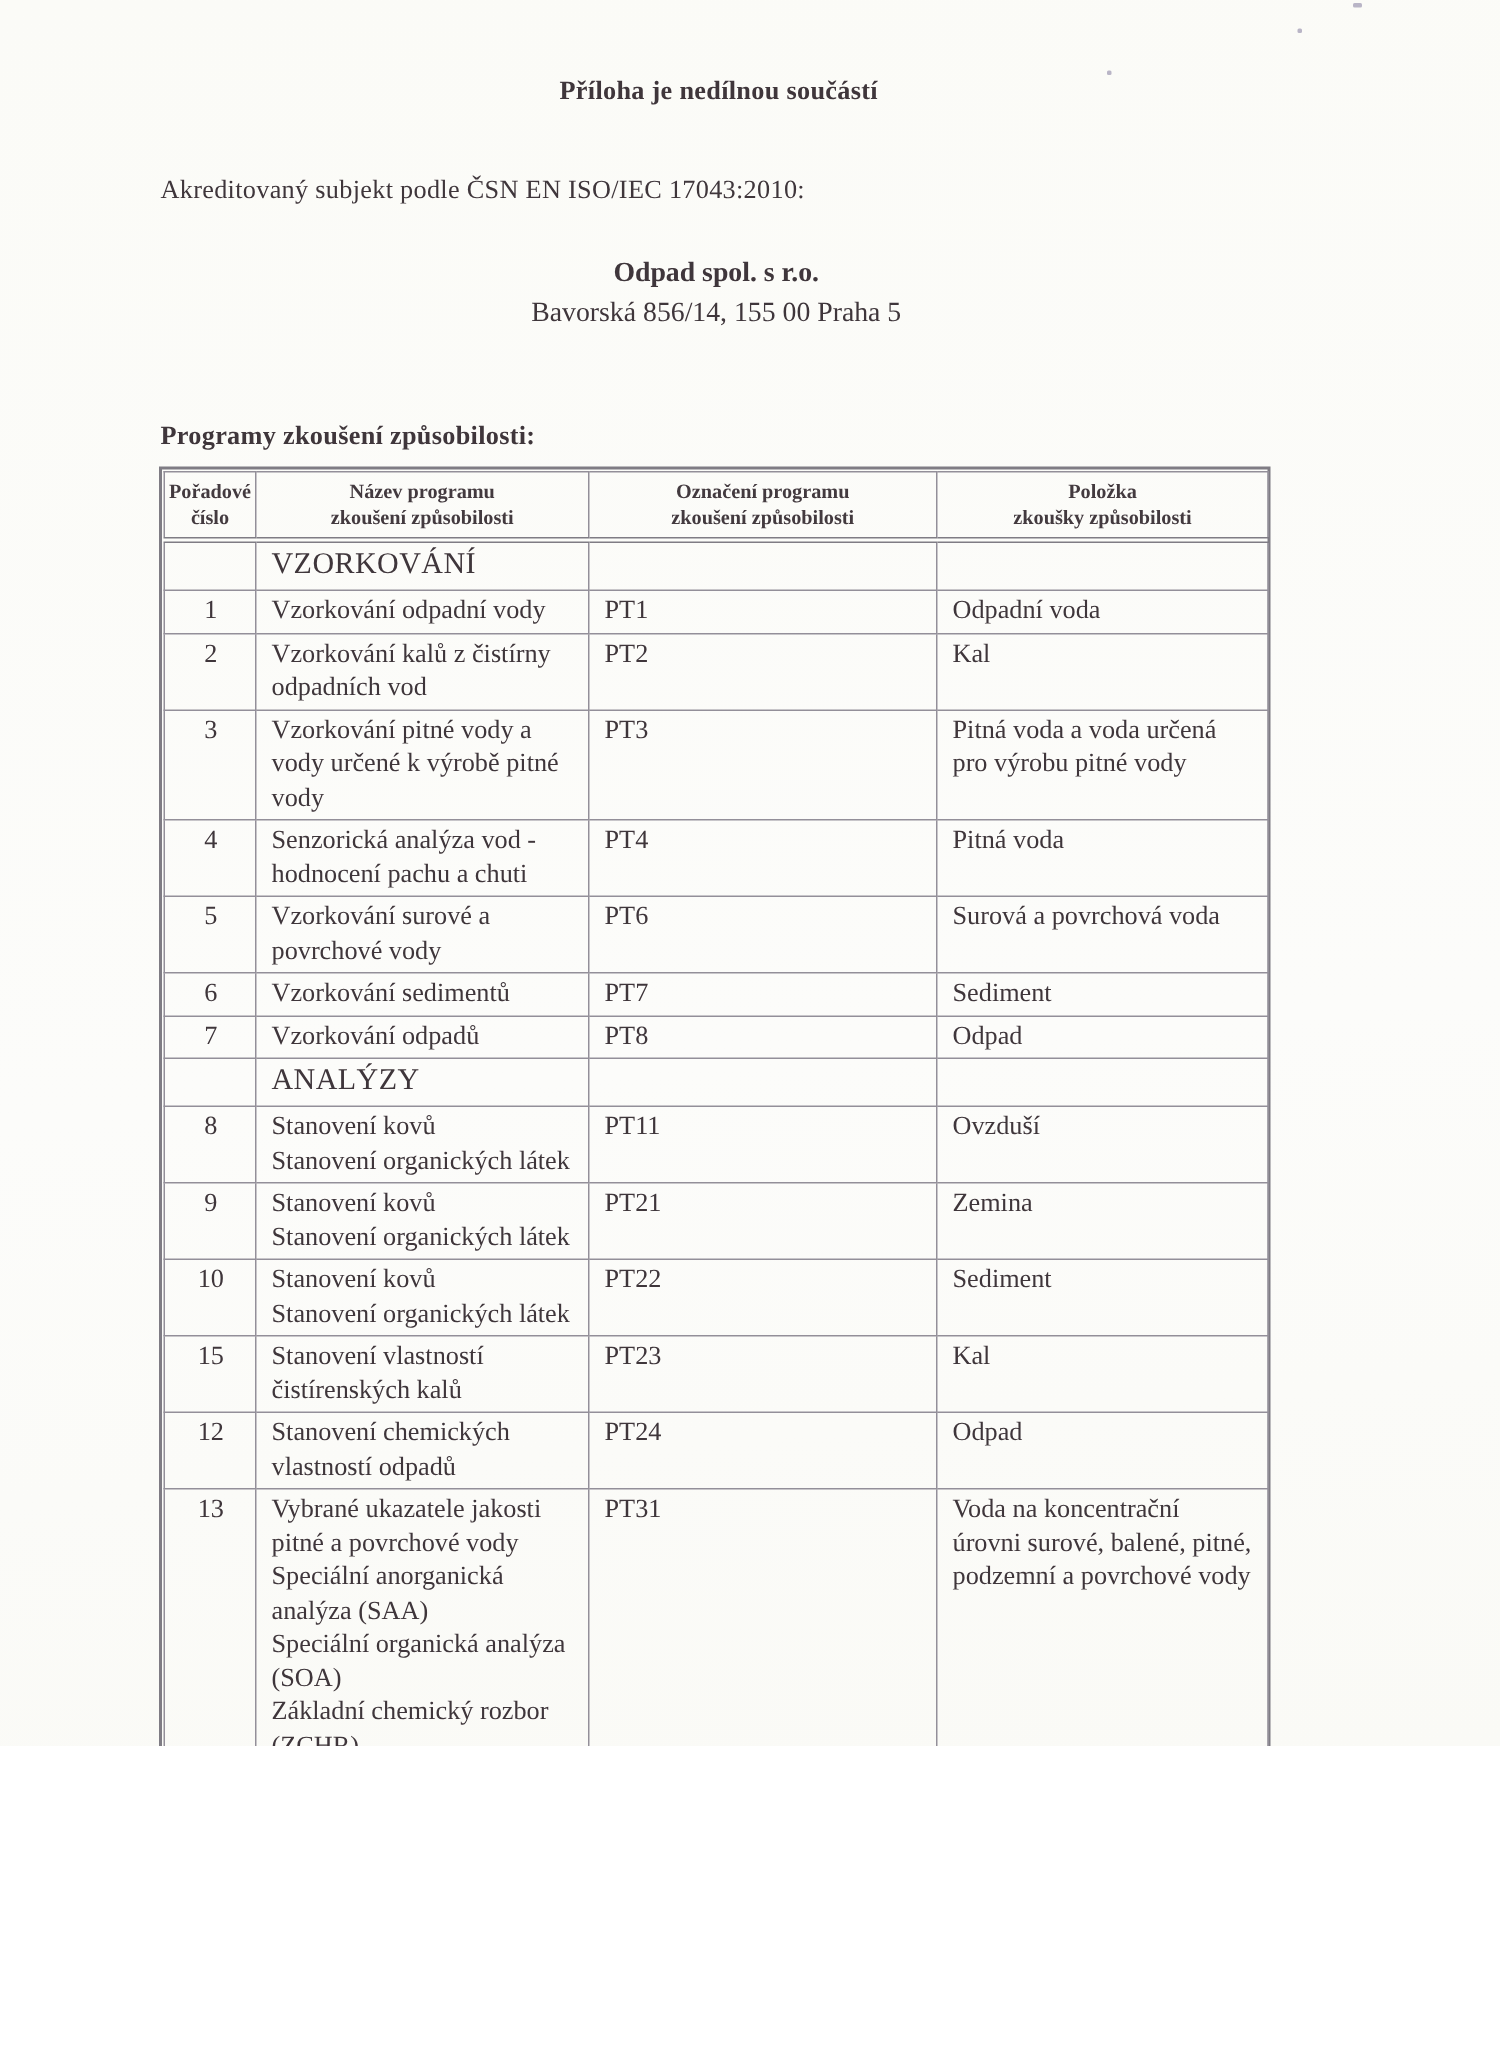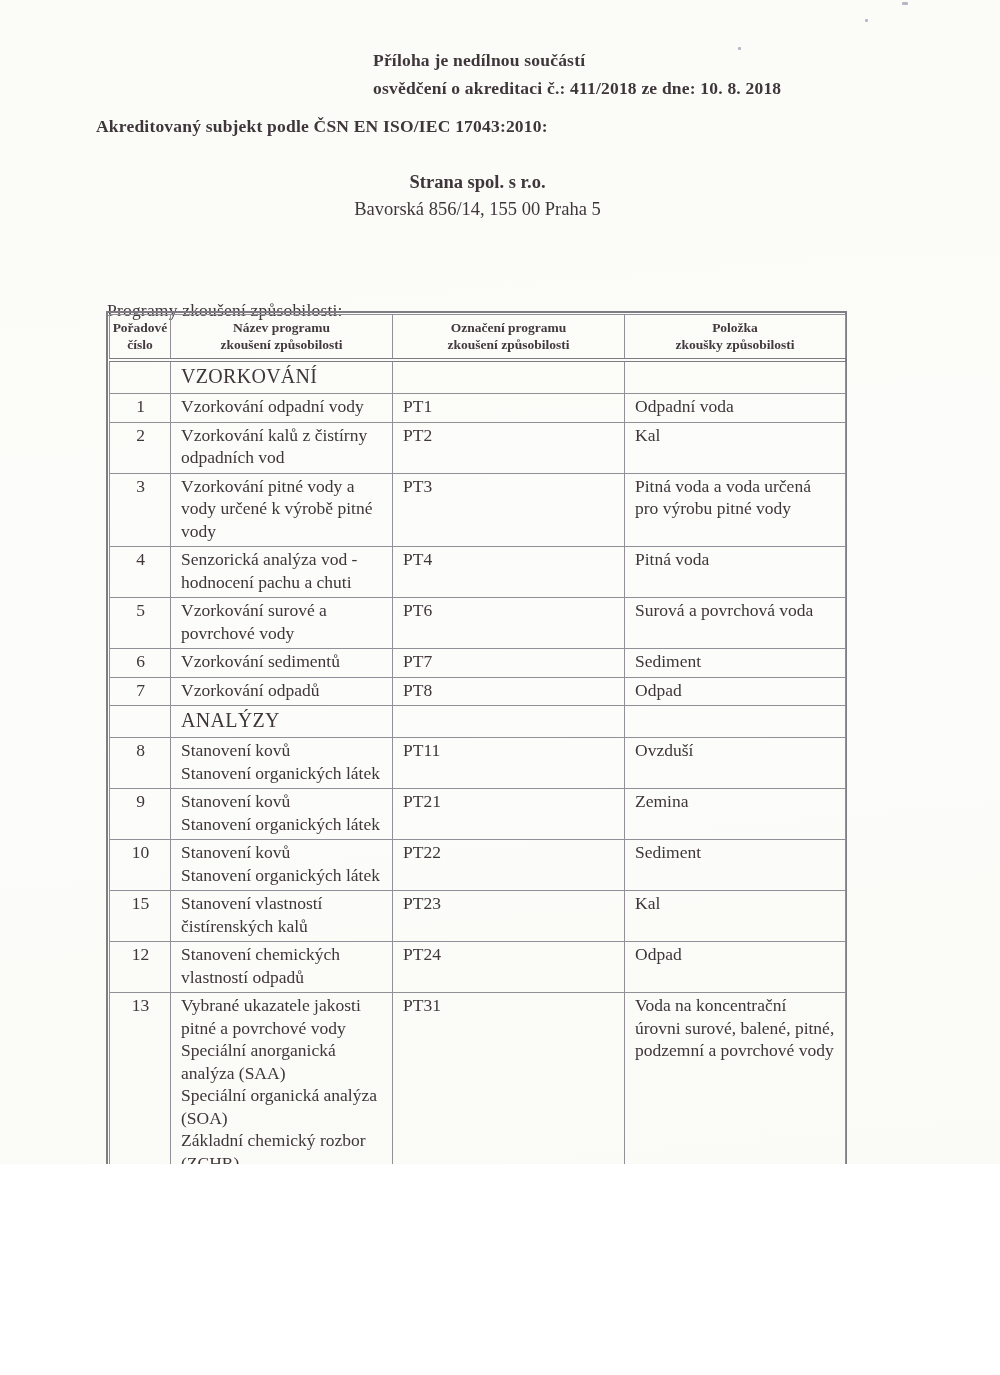--- a/index.html
+++ b/index.html
@@ -3,25 +3,25 @@
 <meta charset="utf-8">
 <style>
   html,body { margin:0; padding:0; background:#ffffff; }
   .page {
     position:relative; width:1000px; height:1164px;
     background:linear-gradient(175deg,#fbfbf7 0%, #fcfcfa 60%, #fafaf6 100%);
     font-family:"Liberation Serif", serif;
     color:#3f363b; overflow:hidden;
   }
   .hdr { position:absolute; left:373px; top:46px; font-weight:bold; font-size:17.5px; line-height:28px; letter-spacing:0.2px; }
-  .subject { position:absolute; left:96px; top:116px; font-weight:bold; font-size:17.5px; letter-spacing:0.2px; }
+  .subject { position:absolute; left:107px; top:116px; font-weight:normal; font-size:17.5px; letter-spacing:0.2px; }
   .company { position:absolute; left:107px; top:169px; width:741px; text-align:center; line-height:27px; }
   .company .name { font-weight:bold; font-size:18.5px; }
   .company .addr { font-size:18.5px; }
-  .caption { position:absolute; left:107px; top:300px; font-weight:normal; font-size:17.5px; letter-spacing:0.2px; }
+  .caption { position:absolute; left:107px; top:280px; font-weight:bold; font-size:17.5px; letter-spacing:0.2px; }
 
   .table-wrap { position:absolute; left:106px; top:311px; width:741px; border:2px solid #7f7c84; padding:1px; box-sizing:border-box; }
   table.pt { border-collapse:collapse; width:100%; table-layout:fixed; }
   table.pt th, table.pt td { border:1px solid #938f99; vertical-align:top; box-sizing:border-box; }
   table.pt th {
     font-size:13.5px; line-height:16.5px; font-weight:bold; text-align:center;
     padding:5px 2px; white-space:pre-line; border-bottom:4px double #7f7c84; color:#433a3f;
   }
   table.pt td { font-size:17.5px; line-height:22.5px; padding:1px 9px 4px 10px; white-space:pre-line; }
   td.c-num { text-align:center; padding-left:2px; padding-right:2px; }
@@ -38,27 +38,26 @@
   .speck.s2 { left:865px; top:19px; width:3px; height:3px; }
   .speck.s3 { left:738px; top:47px; width:3px; height:3px; }
 </style>
 </head>
 <body>
 
 <div class="page">
 
   <div class="hdr">
     <div>Příloha je nedílnou součástí</div>
-    <div>osvědčení o akreditaci č.: 411/2018 ze dne: 10. 8. 2018</div>
   </div>
 
   <div class="subject">Akreditovaný subjekt podle ČSN EN ISO/IEC 17043:2010:</div>
 
   <div class="company">
-    <div class="name">Strana spol. s r.o.</div>
+    <div class="name">Odpad spol. s r.o.</div>
     <div class="addr">Bavorská 856/14, 155 00 Praha 5</div>
   </div>
 
   <div class="caption">Programy zkoušení způsobilosti:</div>
 
   <div class="table-wrap">
     <table class="pt">
       <colgroup>
         <col style="width:61px">
         <col style="width:222px">

